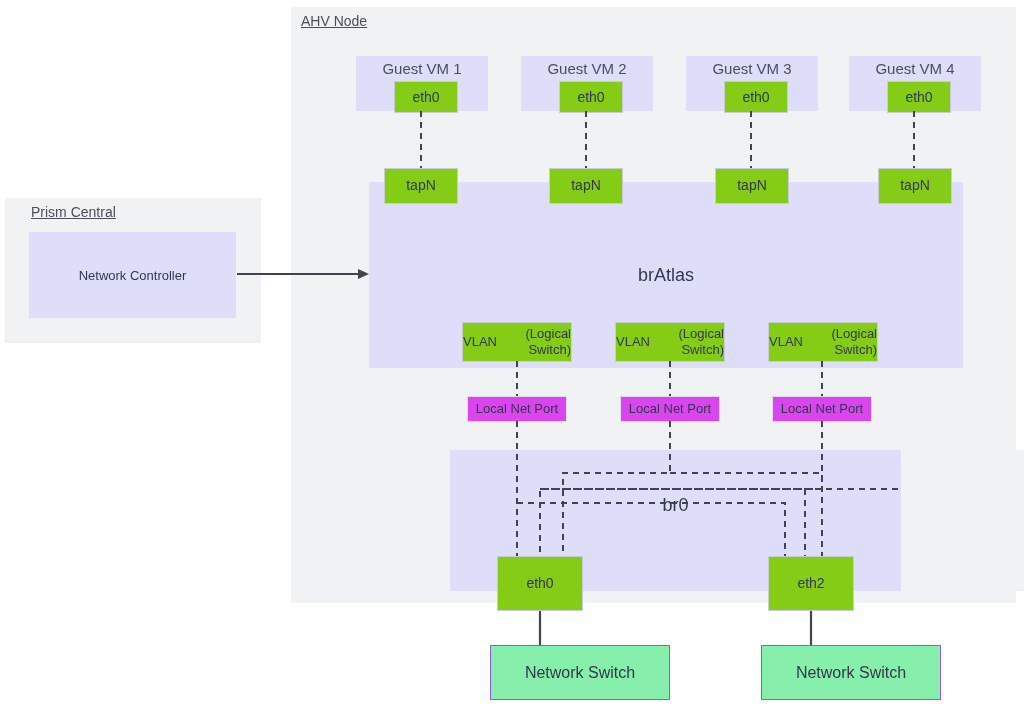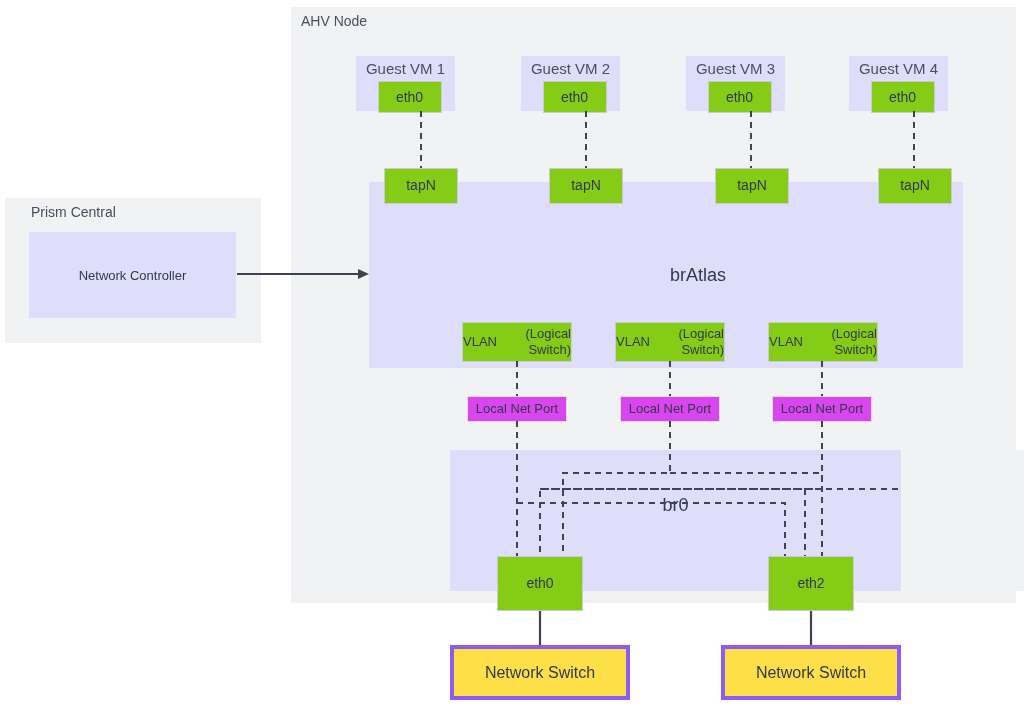--- a/index.html
+++ b/index.html
@@ -11,49 +11,49 @@
   #stage{position:absolute;left:0;top:0;width:1024px;height:708px;}
   .box{position:absolute;box-sizing:border-box;}
   .lbl{position:absolute;display:flex;align-items:center;justify-content:center;
        text-align:right;box-sizing:border-box;line-height:1.25;}
 
   
   .panel-gray{background:#f1f2f4;}
   .panel-lav{background:#dedefa;}
   .white-card{background:#84cc16;border:1px solid #c9cbd6;}
   .white-plain{background:#d946ef;border:1px solid #dcdde5;}
-  .gray-card{background:#fde047;border:4px solid #8b5cf6;}
+  .gray-card{background:#86efac;border:1px solid #8b5cf6;margin-left:40px;}
 
-  .panel-title{position:absolute;font-size:14px;color:#4a4f5e;}
+  .panel-title{position:absolute;font-size:14px;color:#4a4f5e;text-decoration:underline;}
   .big-label{position:absolute;font-size:18px;color:#33394a;
              display:flex;align-items:center;justify-content:center;}
 
   
   #ahv-node{left:291px;top:7px;width:725px;height:596px;}
   #ahv-node-title{left:301px;top:13px;}
 
   
   #prism-central{left:5px;top:198px;width:256px;height:145px;}
   #prism-title{left:11px;top:204px;margin-left:20px;}
   #network-controller{left:29px;top:232px;width:207px;height:86px;}
   #network-controller .big-label{left:0;top:0;width:100%;height:100%;}
 
   
-  .vm{width:99px;height:55px;top:56px;padding-left:22px;}
+  .vm{width:132px;height:55px;top:56px;padding-left:22px;}
   .vm-title{position:absolute;left:0;top:4px;width:100%;text-align:center;
             font-size:15px;color:#4a4f5e;}
   .vm-eth{position:absolute;width:62px;height:30px;left:50%;margin-left:-28px;top:25px;
           display:flex;align-items:center;justify-content:center;font-size:14px;}
 
   
   .tap{width:74px;height:36px;top:168px;font-size:14px;}
 
   
   #bratlas{left:369px;top:182px;width:594px;height:186px;}
-  #bratlas-label{left:369px;top:182px;width:594px;height:186px;margin-left:32px;}
+  #bratlas-label{left:369px;top:182px;width:594px;height:186px;}
 
   
   .vlan{width:110px;height:40px;top:322px;font-size:13px;flex-direction:row;}
 
   
   .lnp{width:100px;height:26px;top:396px;font-size:13px;}
 
   
   #br0{left:450px;top:450px;width:451px;height:141px;}
   #br0-label{left:450px;top:450px;width:451px;height:111px;}

